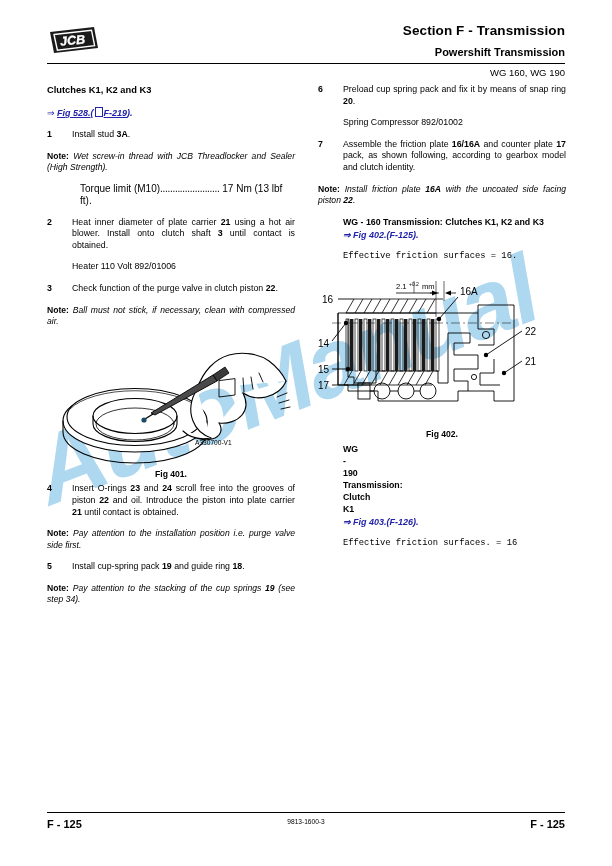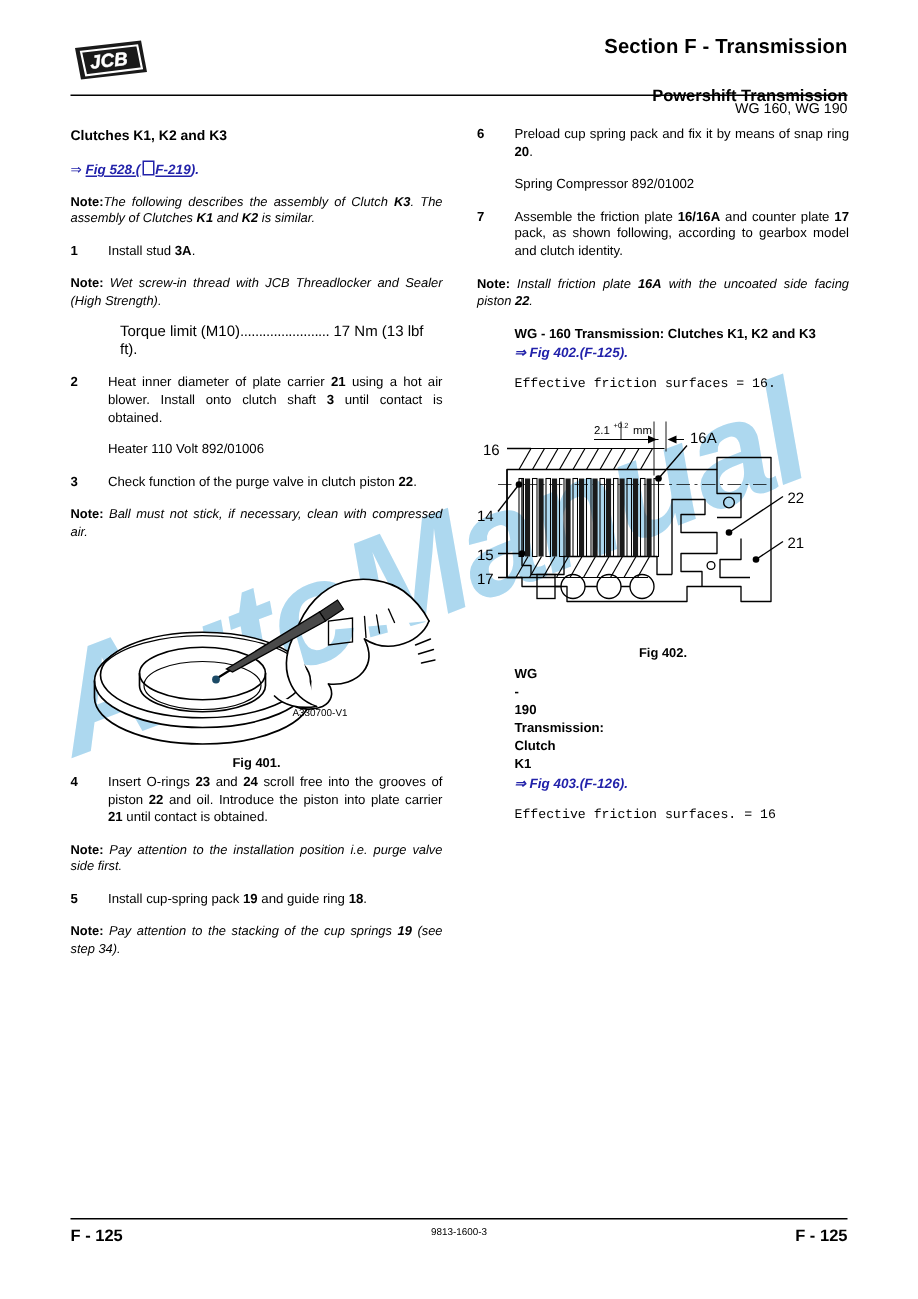--- a/index.html
+++ b/index.html
@@ -67,21 +67,21 @@
   .header-title {
     font-size: 13.5px;
     font-weight: bold;
     line-height: 17px;
     letter-spacing: 0.1px;
   }
   .header-sub {
     font-size: 11px;
     font-weight: bold;
     line-height: 15px;
-    margin-top: 18px;
+    margin-top: 6px;
   }
   .header-rule {
     position: absolute;
     left: 0;
     top: 41px;
     width: 518px;
     height: 0;
     border-top: 1.4px solid #000;
   }
   .header-models {
@@ -269,23 +269,20 @@
 
   <div class="col col-left">
 
     <div class="h-sec">Clutches K1, K2 and K3</div>
 
     <div class="link">
       <span class="arrow">⇒</span>
       <span class="u">Fig 528.</span><span class="u">(</span><span class="doc"></span><span class="u">F-219</span><span>).</span>
     </div>
 
-    <div class="note">
-      <b>Note:</b><span>The following describes the assembly of Clutch </span><span class="bi">K3</span><span>. The assembly of Clutches </span><span class="bi">K1</span><span> and </span><span class="bi">K2</span><span> is similar.</span>
-    </div>
 
     <div class="step">
       <span class="num">1</span>
       <span>Install stud </span><b>3A</b><span>.</span>
     </div>
 
     <div class="note">
       <b>Note:</b><span> Wet screw-in thread with JCB Threadlocker and Sealer (High Strength).</span>
     </div>
 

